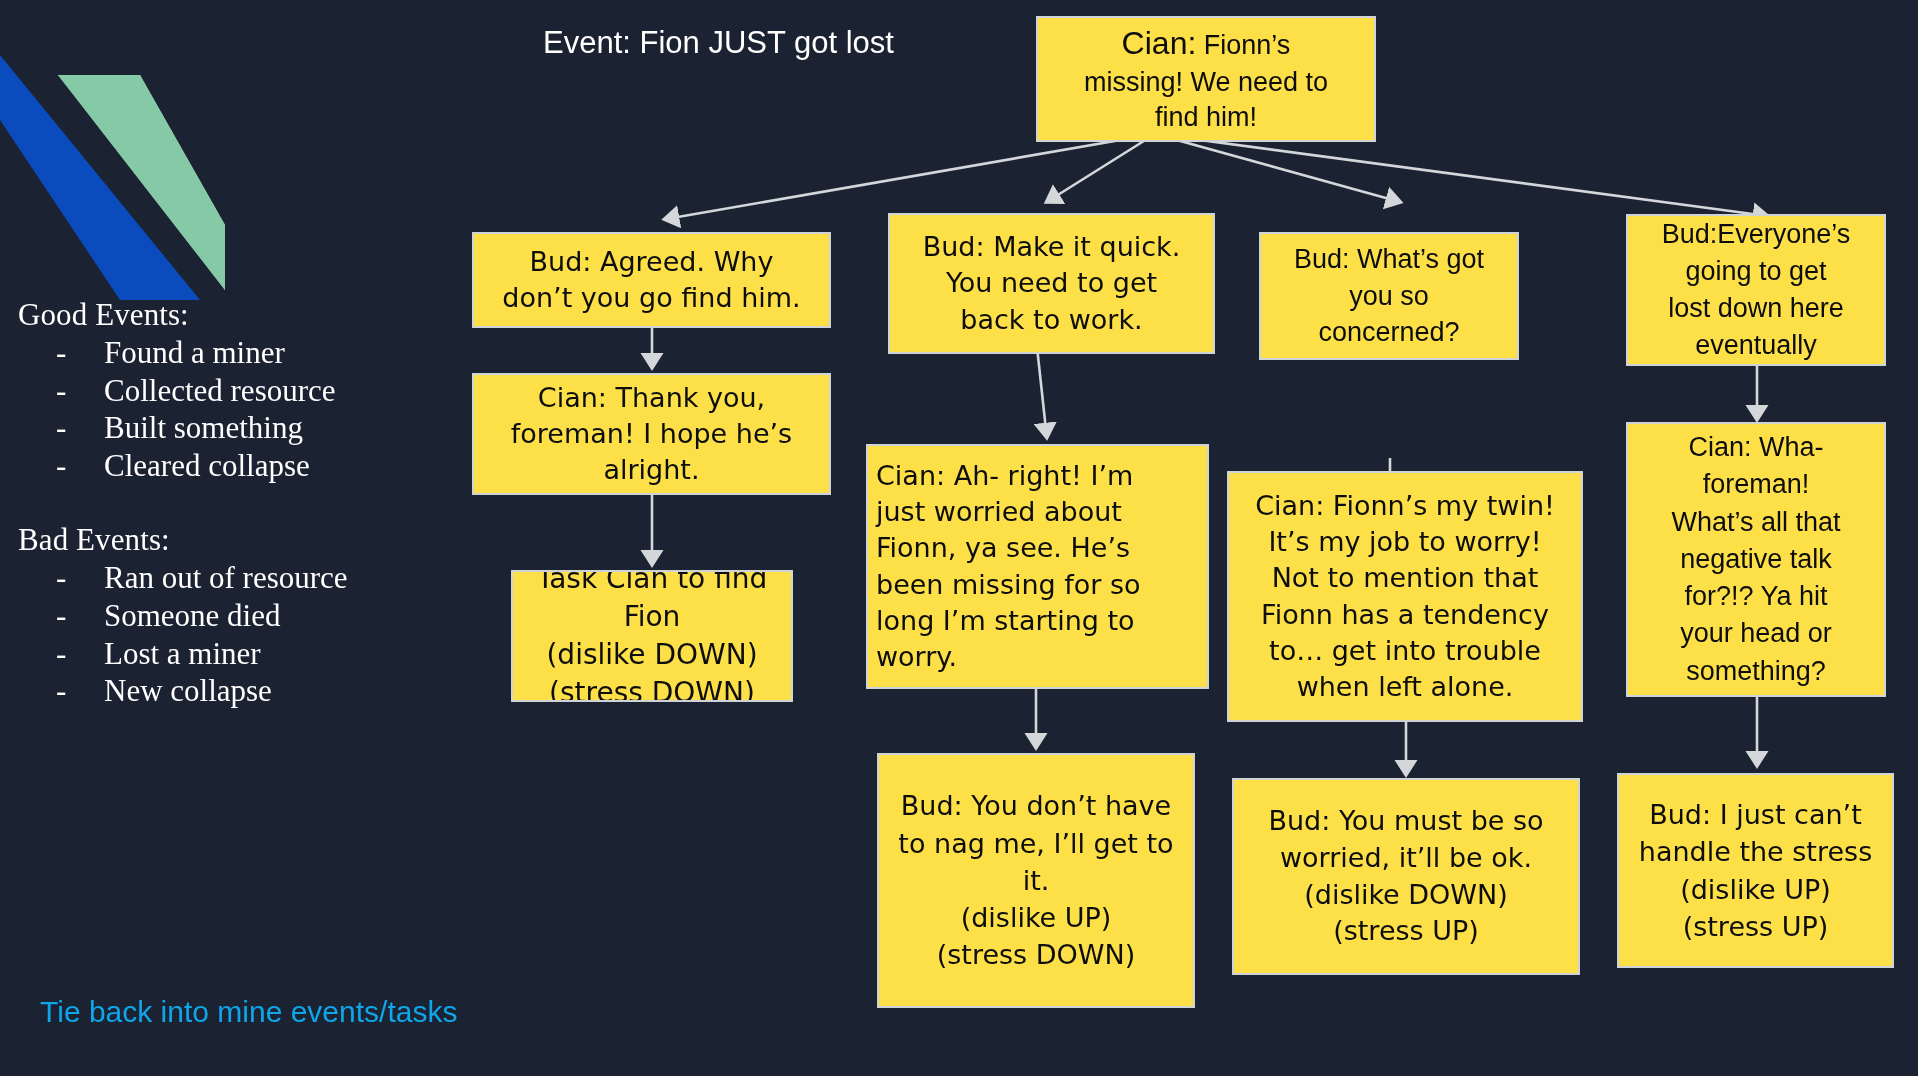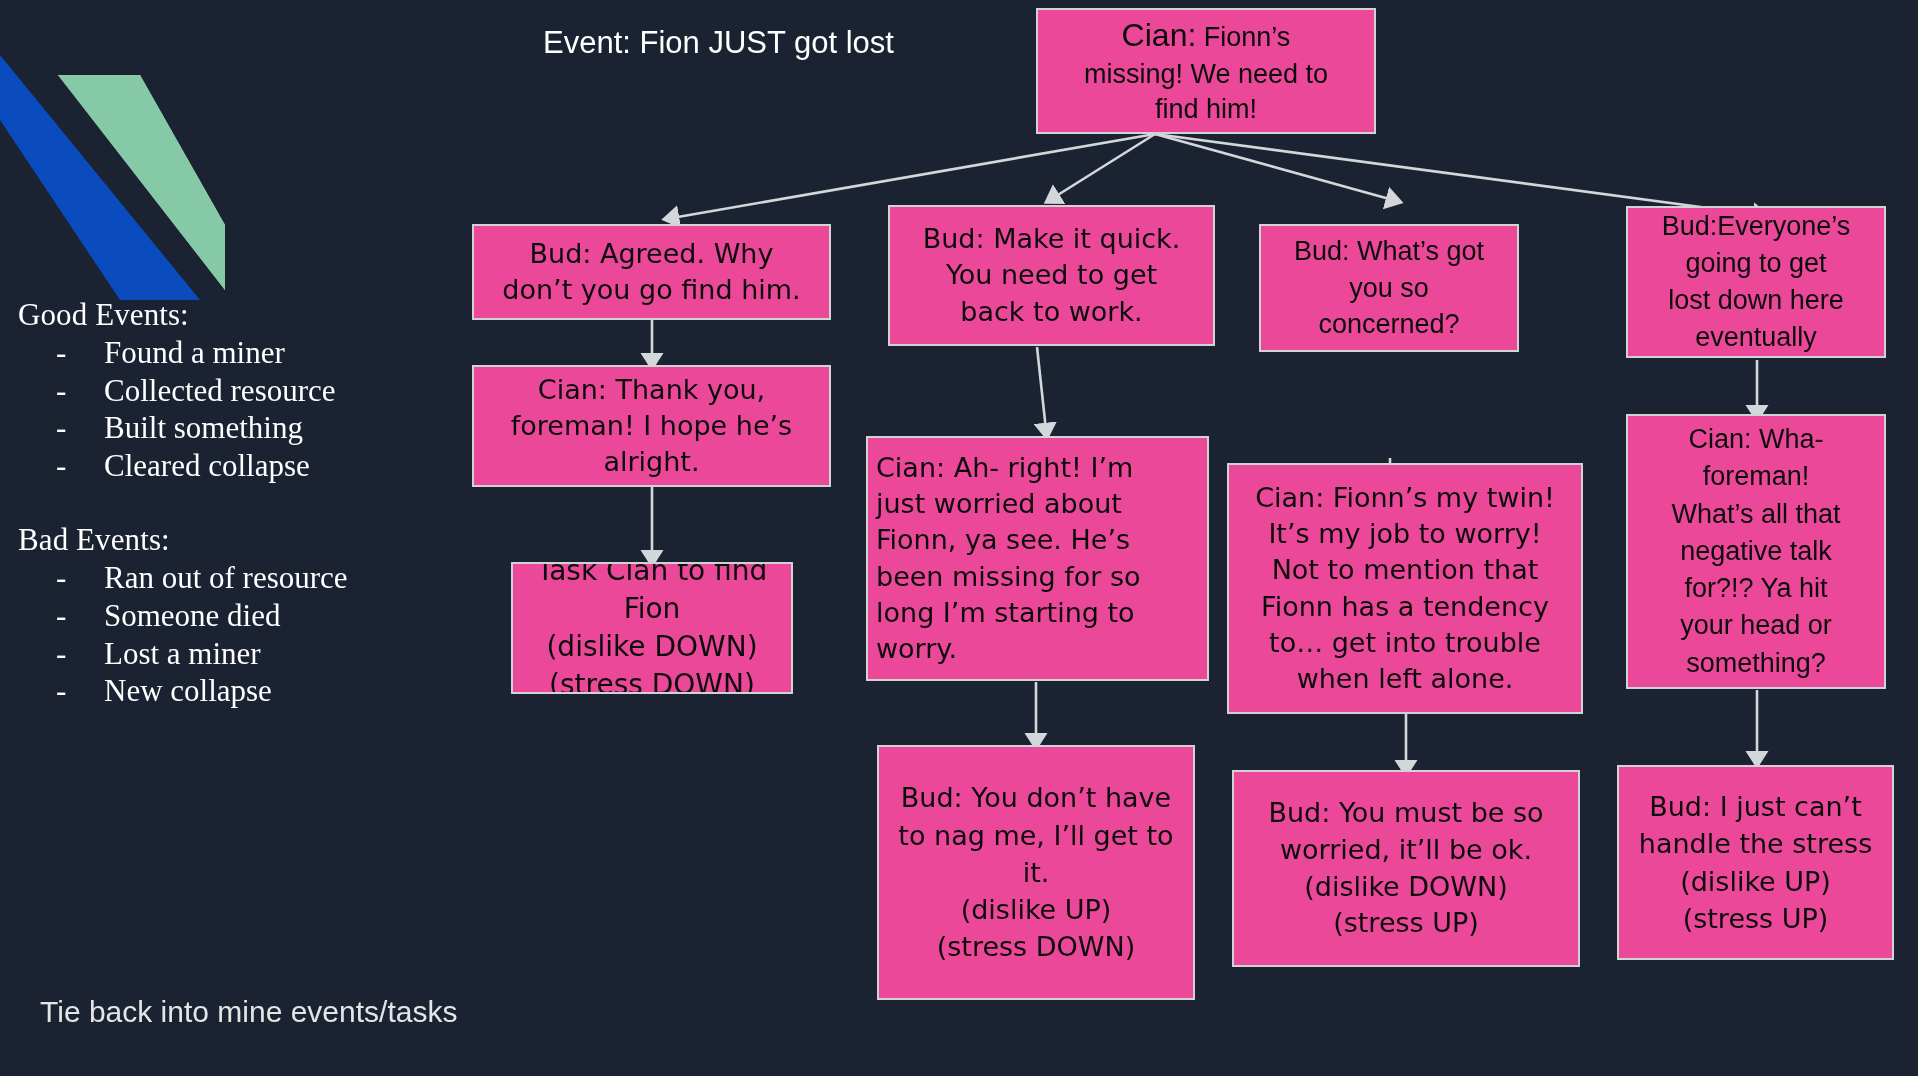--- a/index.html
+++ b/index.html
@@ -38,46 +38,47 @@
     line-height: 1.22;
     padding-left: 38px;
     white-space: nowrap;
   }
   .notes li .dash { width: 48px; flex: 0 0 48px; }
   .gap { height: 36px; }
 
   .footnote {
     position: absolute;
     left: 40px; top: 995px;
-    color: #e5e5e5;
+    color: #0ea5e9;
     font-size: 30px;
     white-space: nowrap;
   }
 
   .event-title {
     position: absolute;
     left: 543px; top: 25px;
     color: #ffffff;
     font-size: 31px;
     white-space: nowrap;
   }
 
   
   .node {
     position: absolute;
-    background: #ec4899;
+    background: #fde047;
     border: 2px solid #cfd3d6;
     box-sizing: border-box;
     color: #0d0d0d;
     display: flex;
     align-items: center;
     justify-content: center;
     text-align: center;
     padding: 4px 8px;
     overflow: hidden;
+    margin-top: 8px;
   }
   .node .txt { width: 100%; white-space: pre-line; }
   .font-lato { font-family: "DejaVu Sans", sans-serif; }
   .font-arial { font-family: "Liberation Sans", sans-serif; }
 
   .node.root .txt { line-height: 1.30; font-size: 27px; }
   .node.root .lead { font-size: 32px; }
 
   svg.links { position: absolute; inset: 0; width: 1918px; height: 1076px; pointer-events: none; }
 </style>

